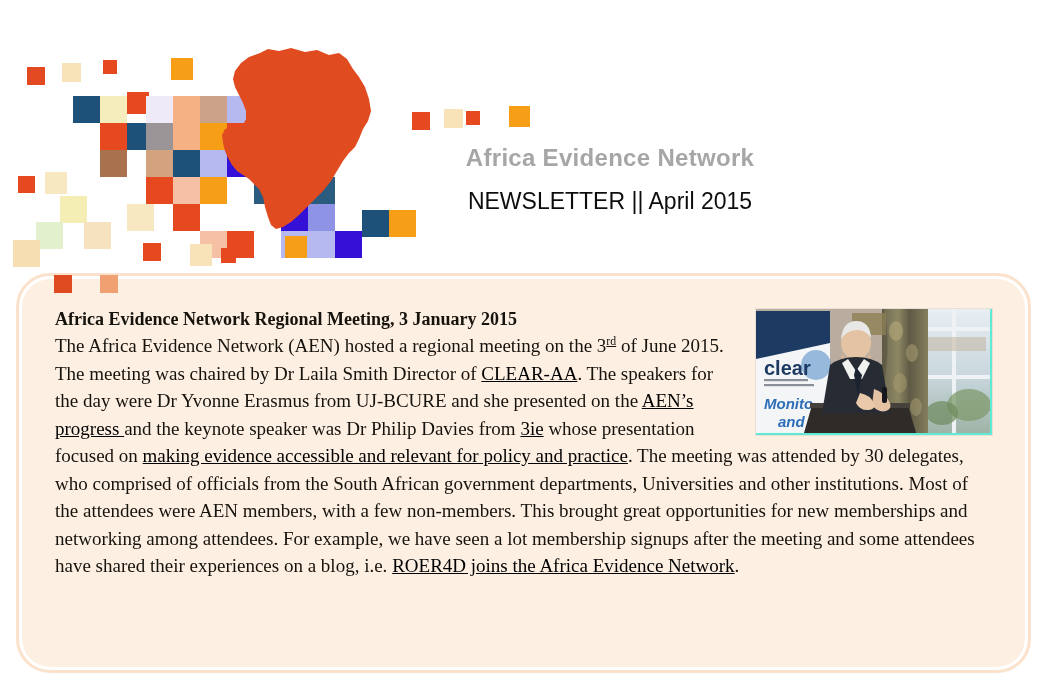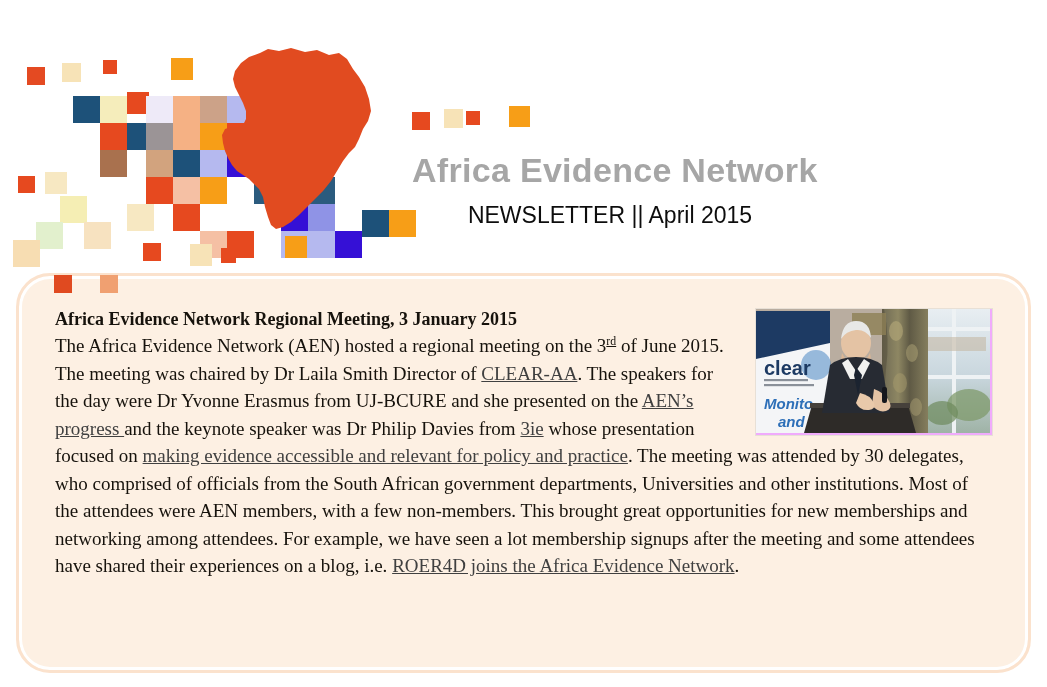--- a/index.html
+++ b/index.html
@@ -39,26 +39,26 @@
 
   
   #header-titles {
     position: absolute;
     left: 400px; top: 140px;
     width: 420px;
     text-align: center;
   }
   #brand-title {
     font-family: "Liberation Sans", sans-serif;
-    font-size: 34px;
+    font-size: 24px;
     font-weight: bold;
     color: #a6a6a6;
     letter-spacing: 0.3px;
     line-height: 36px;
-    margin: 12px;
+    margin: 0;
     white-space: nowrap;
   }
   #issue-line {
     font-family: "Liberation Sans", sans-serif;
     font-size: 23px;
     font-weight: normal;
     color: #0d0d0d;
     line-height: 30px;
     margin: 10px 0 0 0;
     white-space: nowrap;
@@ -91,42 +91,42 @@
   #article-body {
     font-family: "Liberation Serif", serif;
     font-size: 19px;
     color: #16120c;
     line-height: 27.5px;
     margin: 0;
     text-align: left;
   }
   #article-body a,
   .lnk {
-    color: #404040;
+    color: #000000;
     text-decoration: underline;
     text-align: center;
   }
   sup.ord {
     font-size: 0.62em;
     vertical-align: super;
     text-decoration: underline;
     line-height: 0;
   }
 
   
   #photo-figure {
     float: right;
     width: 236px;
     height: 126px;
     margin: 0 0 4px 14px;
     shape-margin: 6px;
     position: relative;
     border: 1px solid #e8e0d6;
     overflow: hidden;
-    background: #f0abfc;
+    background: #5eead4;
   }
   #photo-figure svg { display: block; }
 </style>
 </head>
 <body>
 
 <div id="header">
 
   <div id="logo-art">
     <div id="mosaic-tiles">

